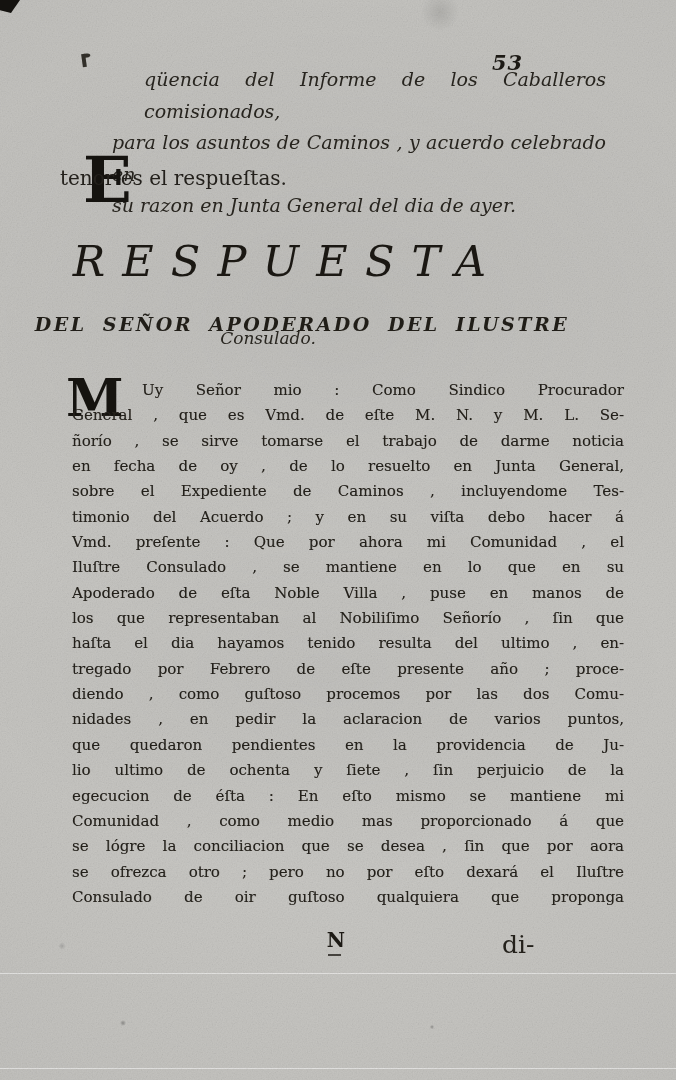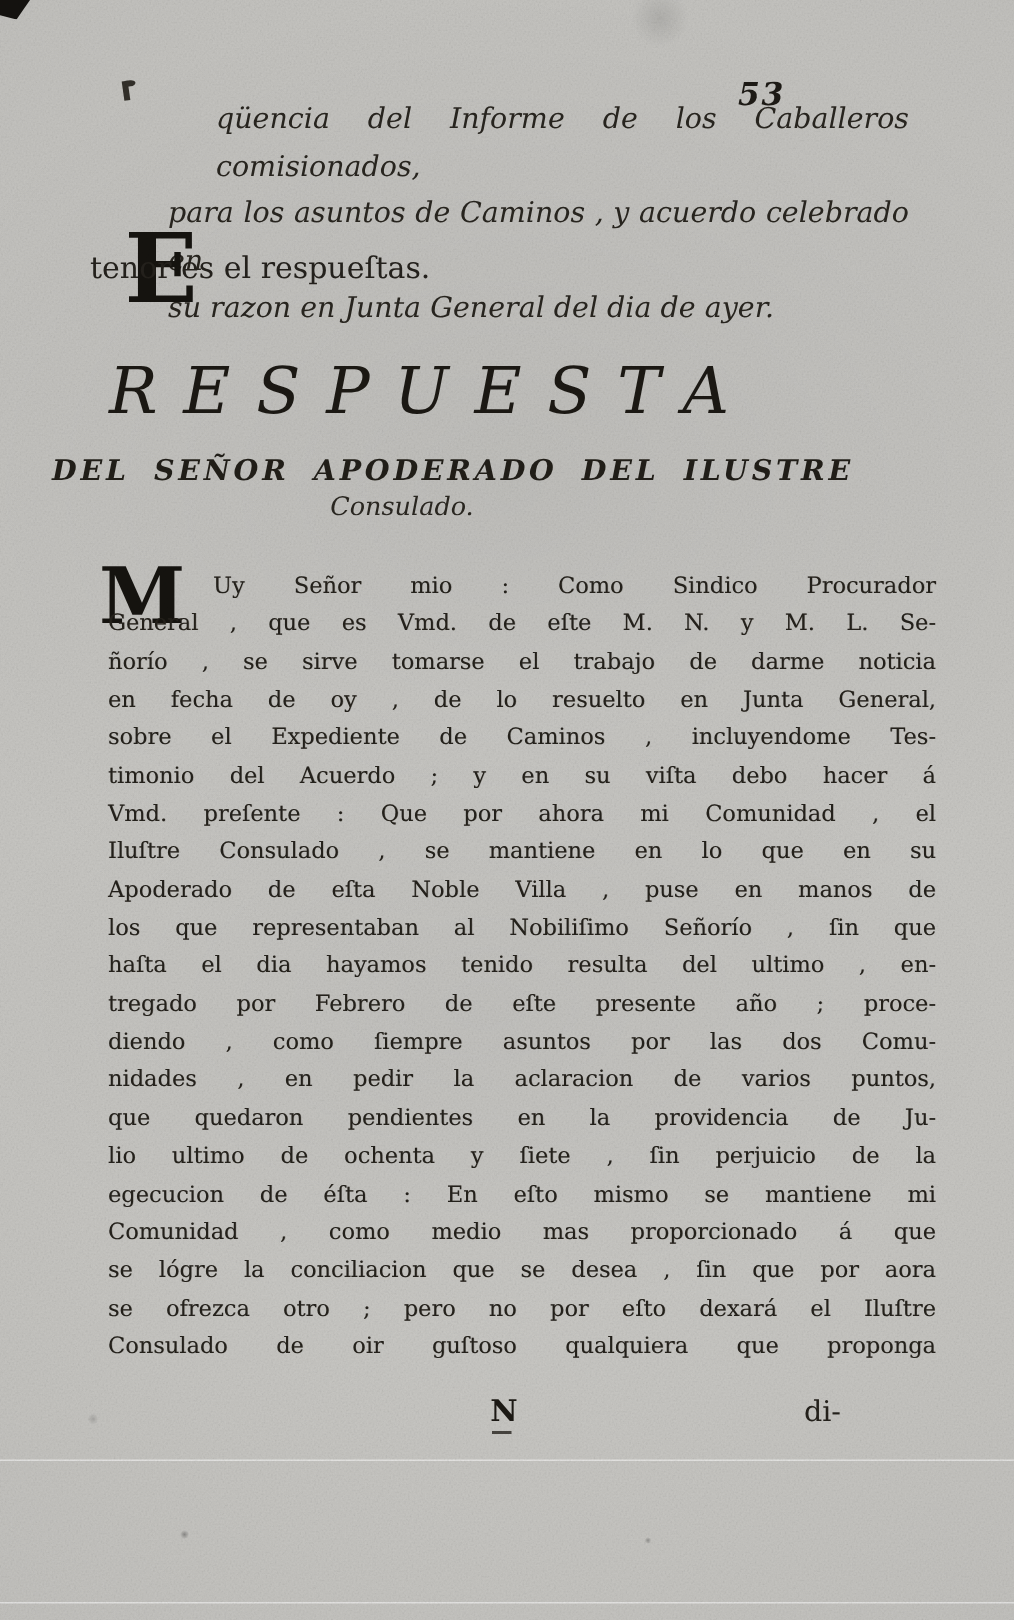--- a/index.html
+++ b/index.html
@@ -32,29 +32,29 @@
   .intro{left:112px;top:64px;width:494px;font-style:italic;font-size:19px;line-height:31.5px;color:#28251f;}
   .intro .ind{padding-left:8px;margin-left:24px;}
 
   .notice{left:60px;top:162px;width:552px;font-size:20px;line-height:32px;}
   .cap{line-height:1;font-weight:bold;color:#15130f;}
   .capE{left:83px;top:148px;font-size:64px;}
   .capM{left:66px;top:372px;font-size:52px;}
   .pad-cap{padding-left:70px;}
 
   .title{left:0;top:236px;width:576px;text-align:center;font-style:italic;font-size:43px;letter-spacing:0.40em;color:#1b1813;white-space:nowrap;}
-  .subtitle{left:0;top:303px;width:604px;text-align:center;font-style:italic;font-weight:bold;font-size:19px;letter-spacing:2.5px;word-spacing:7px;color:#211e18;}
+  .subtitle{left:0;top:313px;width:604px;text-align:center;font-style:italic;font-weight:bold;font-size:19px;letter-spacing:2.5px;word-spacing:7px;color:#211e18;}
   .subtitle2{left:0;top:328px;width:536px;text-align:center;font-style:italic;font-size:17px;color:#2a2721;}
 
   .bodyblock{left:72px;top:378px;width:552px;font-size:15px;line-height:25.35px;color:#24211b;text-shadow:0.3px 0.3px 0 rgba(58,53,45,0.35);}
 
   .footerrow{left:60px;top:928px;width:552px;height:30px;font-size:20px;}
   .sig{position:absolute;left:0;width:100%;text-align:center;font-weight:bold;color:#1c1914;}
   .sigdash{position:absolute;left:268px;top:26px;width:13px;height:2px;background:rgba(28,24,19,0.75);}
-  .catch{position:absolute;left:476px;top:2px;font-size:19px;color:#24211b;}
+  .catch{position:absolute;left:442px;top:2px;font-size:25px;color:#24211b;}
 
   .scanline{left:0;width:676px;height:1px;background:rgba(255,255,255,0.55);}
   .noise{left:0;top:0;width:676px;height:1080px;opacity:0.22;mix-blend-mode:multiply;pointer-events:none;}
 </style>
 </head>
 <body>
 
 <div class="page">
 
   <div class="abs corner"></div>
@@ -84,21 +84,21 @@
     <div class="line j">ñorío , se sirve tomarse el trabajo de darme noticia</div>
     <div class="line j">en fecha de oy , de lo resuelto en Junta General,</div>
     <div class="line j">sobre el Expediente de Caminos , incluyendome Tes-</div>
     <div class="line j">timonio del Acuerdo ; y en su viſta debo hacer á</div>
     <div class="line j">Vmd. preſente : Que por ahora mi Comunidad , el</div>
     <div class="line j">Iluſtre Consulado , se mantiene en lo que en su</div>
     <div class="line j">Apoderado de eſta Noble Villa , puse en manos de</div>
     <div class="line j">los que representaban al Nobiliſimo Señorío , ſin que</div>
     <div class="line j">haſta el dia hayamos tenido resulta del ultimo , en-</div>
     <div class="line j">tregado por Febrero de eſte presente año ; proce-</div>
-    <div class="line j">diendo , como ſiempre asuntos por las dos Comu-</div>
+    <div class="line j">diendo , como guſtoso procemos por las dos Comu-</div>
     <div class="line j">nidades , en pedir la aclaracion de varios puntos,</div>
     <div class="line j">que quedaron pendientes en la providencia de Ju-</div>
     <div class="line j">lio ultimo de ochenta y ſiete , ſin perjuicio de la</div>
     <div class="line j">egecucion de éſta : En eſto mismo se mantiene mi</div>
     <div class="line j">Comunidad , como medio mas proporcionado á que</div>
     <div class="line j">se lógre la conciliacion que se desea , ſin que por aora</div>
     <div class="line j">se ofrezca otro ; pero no por eſto dexará el Iluſtre</div>
     <div class="line j">Consulado de oir guſtoso qualquiera que proponga</div>
   </div>
 

